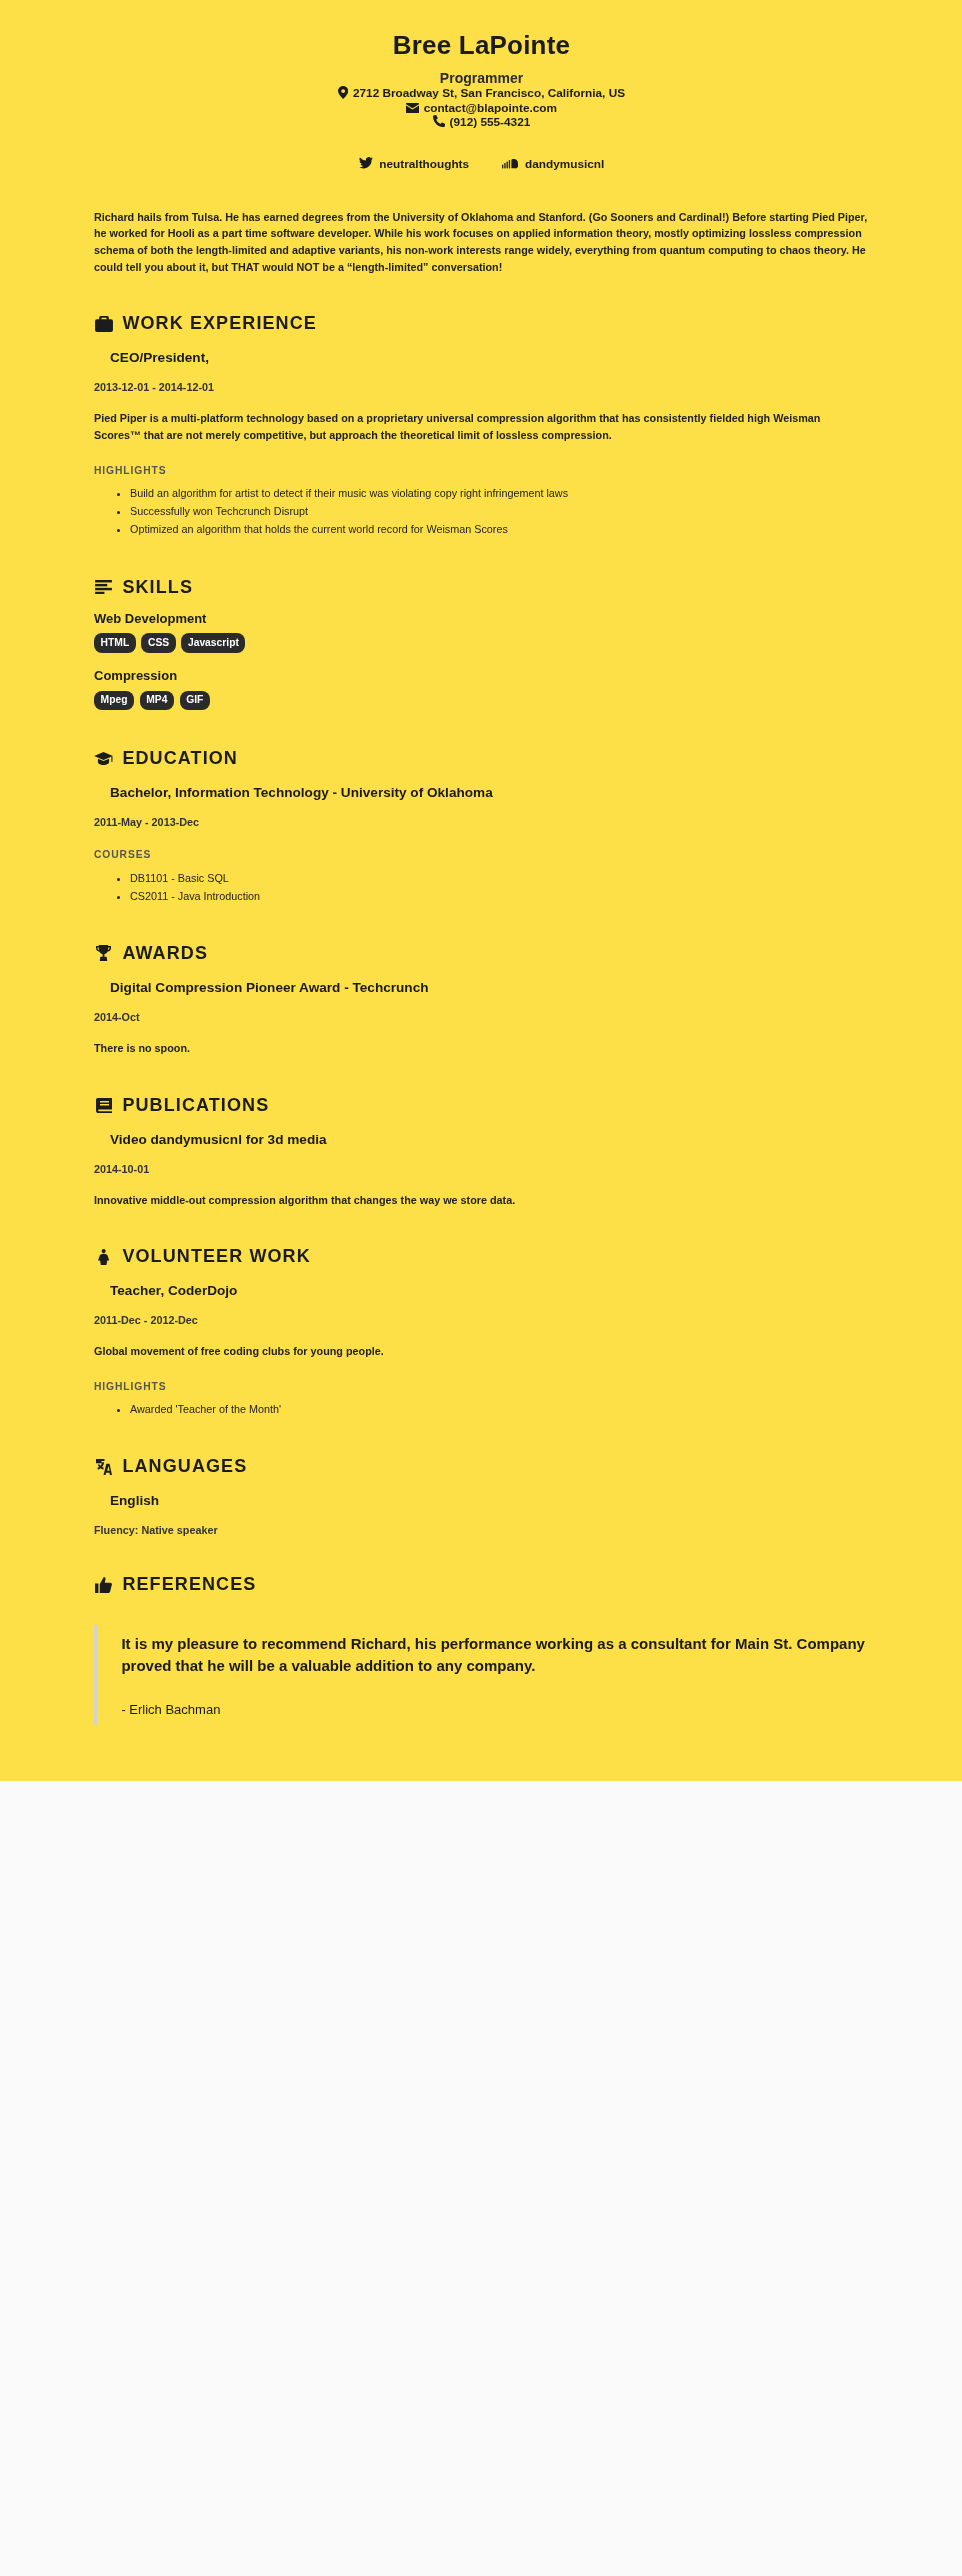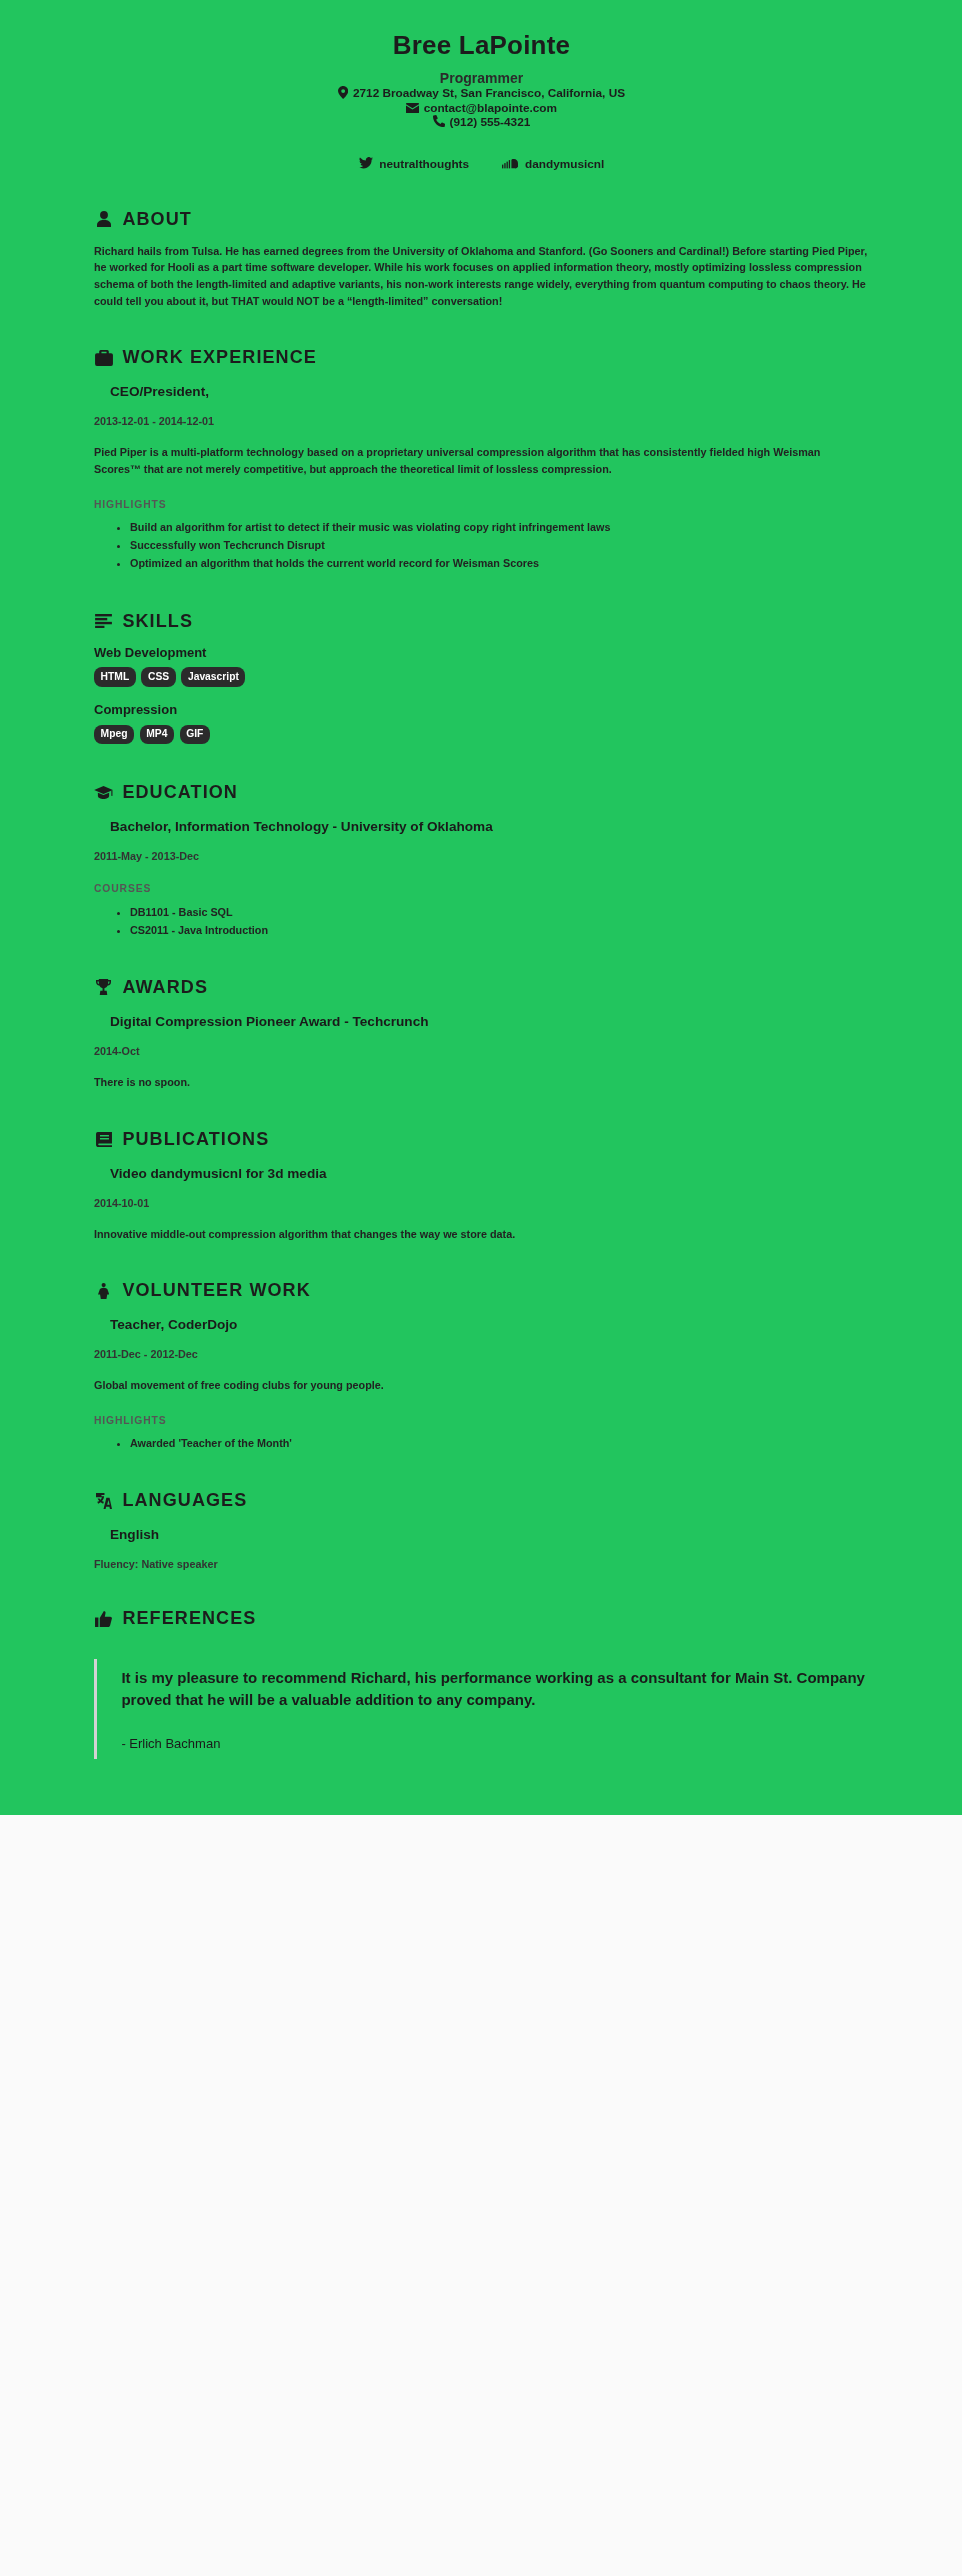--- a/index.html
+++ b/index.html
@@ -11,21 +11,21 @@
     color: #222;
   }
   body {
     width: 963px;
     min-height: 2576px;
   }
   .page {
     width: 963px;
     margin: 0 auto;
     padding: 17px 94px 56px 94px;
-    background: #22c55e;
+    background: #fde047;
   }
 
   
   .name {
     text-align: center;
     font-size: 26px;
     font-weight: bold;
     letter-spacing: 0.2px;
     margin: 13px 0 0 0;
     color: #1c1c1c;
@@ -111,21 +111,21 @@
     font-weight: bold;
     color: #555;
     margin: 20.7px 0 9.4px 0;
     text-transform: uppercase;
   }
   ul.bullets {
     margin: 0;
     padding-left: 36px;
     font-size: 10.8px;
     line-height: 1.6;
-    font-weight: bold;
+    font-weight: normal;
     color: #222;
   }
   ul.bullets li { margin-bottom: 0.9px; }
 
   
   .skill-group { margin-top: 5.6px; }
   .skill-name {
     font-size: 13px;
     font-weight: bold;
     margin: 0 0 7.5px 0;
@@ -212,29 +212,20 @@
               <rect x="4.8" y="2.8" width="1.4" height="7.2" fill="#1c1c1c"></rect>
               <rect x="7.2" y="1.2" width="1.4" height="8.8" fill="#1c1c1c"></rect>
               <path d="M10 1.2c0-.6.9-1.2 2.3-1.2A4.5 4.5 0 0117 4.9 3.4 3.4 0 0113.6 10H10V1.2z" fill="#1c1c1c"></path>
             </svg>
         </span><span>dandymusicnl</span>
       </span>
     </div>
   </div>
 
   <div class="section">
-    <div class="section-head">
-      <span class="section-icon">
-        <svg width="14" height="16" viewBox="0 0 15 17">
-            <circle cx="7.5" cy="4.2" r="4.2" fill="#1c1c1c"></circle>
-            <path d="M7.5 9.4C3.4 9.4 0 11.8 0 14.8V17h15v-2.2c0-3-3.4-5.4-7.5-5.4z" fill="#1c1c1c"></path>
-          </svg>
-      </span>
-      <h2>ABOUT</h2>
-    </div>
     <p class="body">Richard hails from Tulsa. He has earned degrees from the University of Oklahoma and Stanford. (Go Sooners and Cardinal!) Before starting Pied Piper, he worked for Hooli as a part time software developer. While his work focuses on applied information theory, mostly optimizing lossless compression schema of both the length-limited and adaptive variants, his non-work interests range widely, everything from quantum computing to chaos theory. He could tell you about it, but THAT would NOT be a “length-limited” conversation!</p>
   </div>
 
   <div class="section">
     <div class="section-head">
       <span class="section-icon">
         <svg width="18" height="16" viewBox="0 0 19 17">
             <path d="M6 0h7a1.6 1.6 0 011.6 1.6V3.4H17A2 2 0 0119 5.4V15a2 2 0 01-2 2H2a2 2 0 01-2-2V5.4a2 2 0 012-2h2.4V1.6A1.6 1.6 0 016 0zm.8 3.4h5.4V1.9H6.8v1.5z" fill="#1c1c1c"></path>
           </svg>
       </span>

